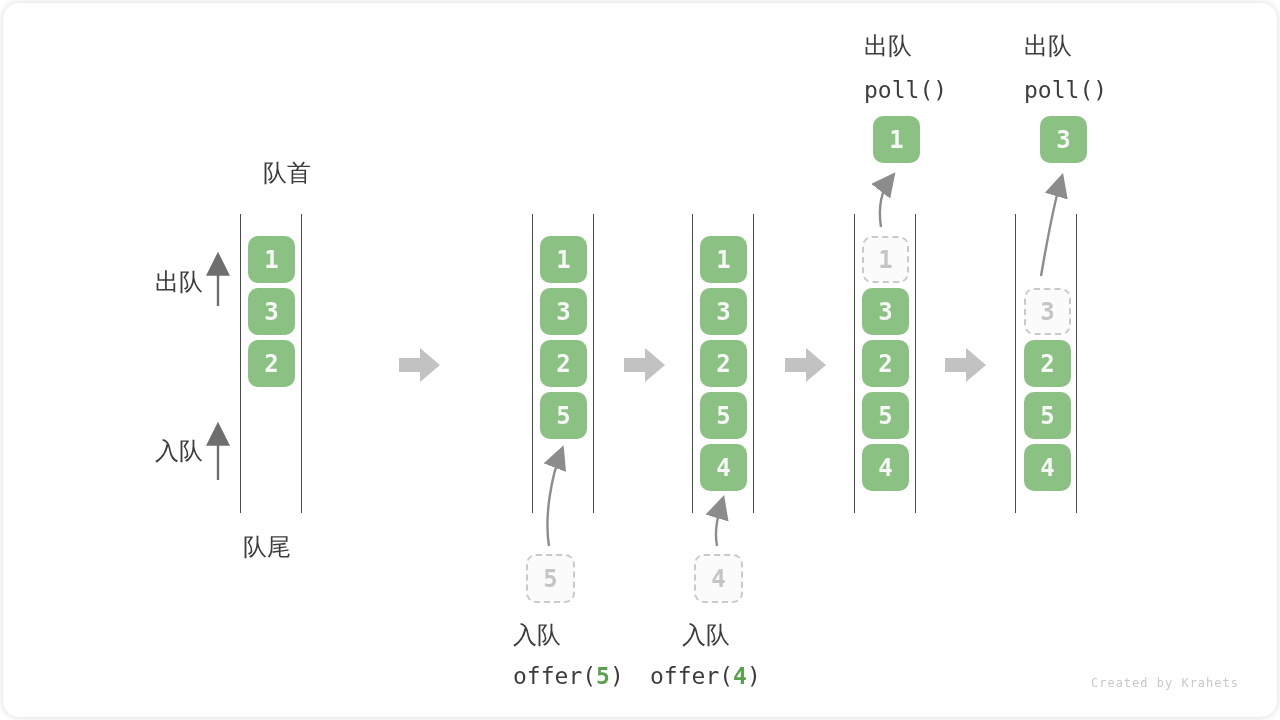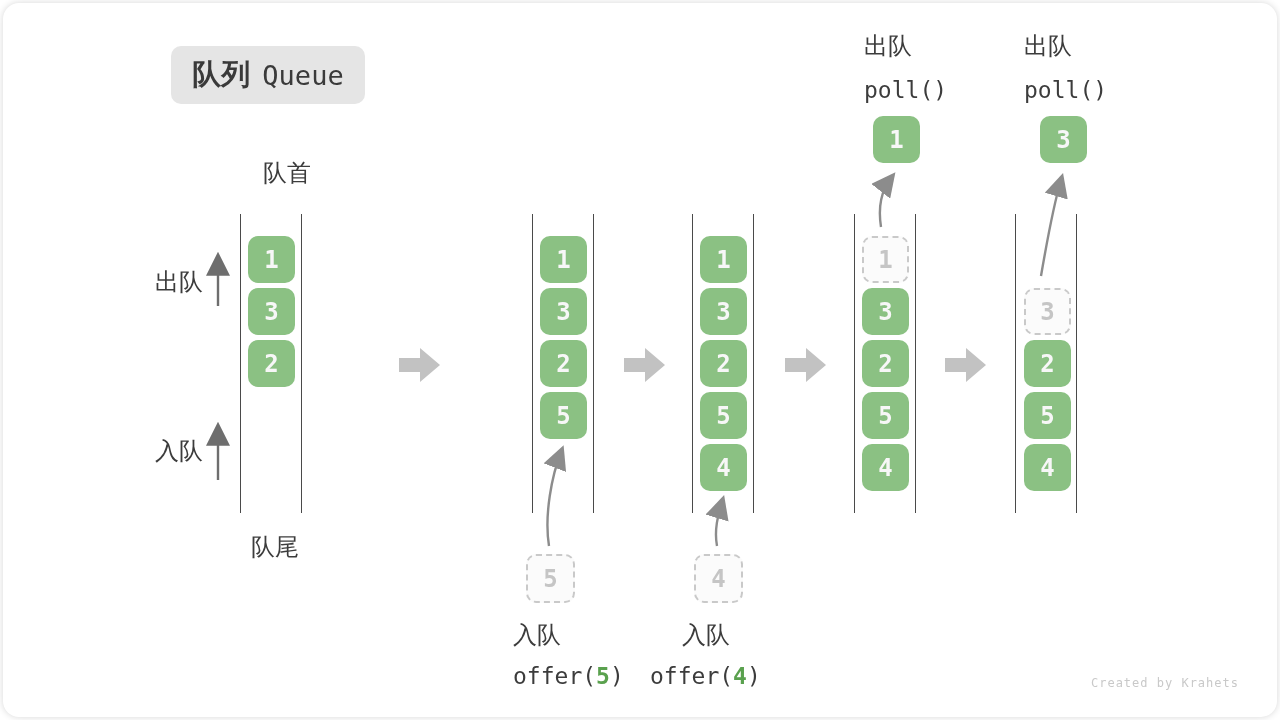--- a/index.html
+++ b/index.html
@@ -51,27 +51,23 @@
   }
   .overlay{left:0;top:0;width:1274px;height:714px;pointer-events:none;}
   .block-arrow{width:42px;height:38px;}
   .ba1{left:396px;top:343px;} .ba2{left:621px;top:343px;} .ba3{left:782px;top:343px;} .ba4{left:942px;top:343px;}
 </style>
 </head>
 <body>
 
 <div class="card">
 
-  <div class="abs badge">
-    <span class="zh">队列</span>
-    <span class="en">Queue</span>
-  </div>
 
   <div class="abs cjk center60" style="left:248px;top:157px;">队首</div>
-  <div class="abs cjk center60" style="left:236px;top:531px;">队尾</div>
+  <div class="abs cjk center60" style="left:228px;top:531px;">队尾</div>
 
   <div class="abs cjk" style="left:152px;top:266px;">出队</div>
   <div class="abs cjk" style="left:152px;top:435px;">入队</div>
 
   <div class="abs rails" style="left:237px;"></div>
   <div class="abs rails" style="left:529px;"></div>
   <div class="abs rails" style="left:689px;"></div>
   <div class="abs rails" style="left:851px;"></div>
   <div class="abs rails" style="left:1012px;"></div>
 

